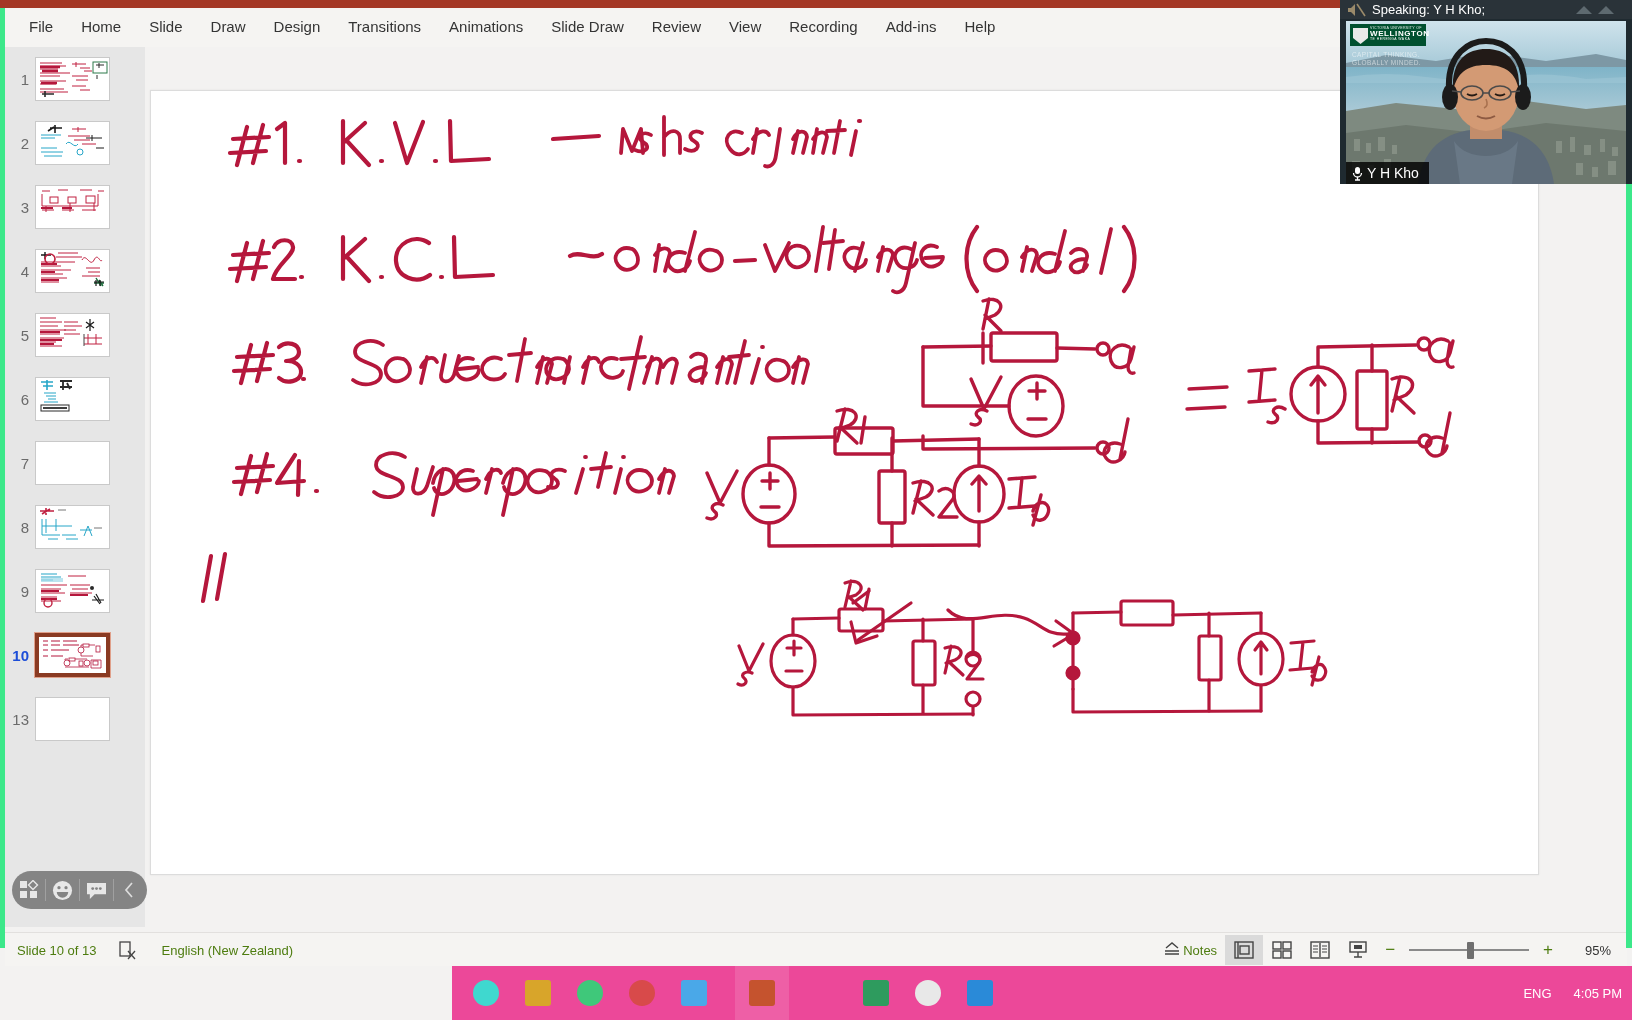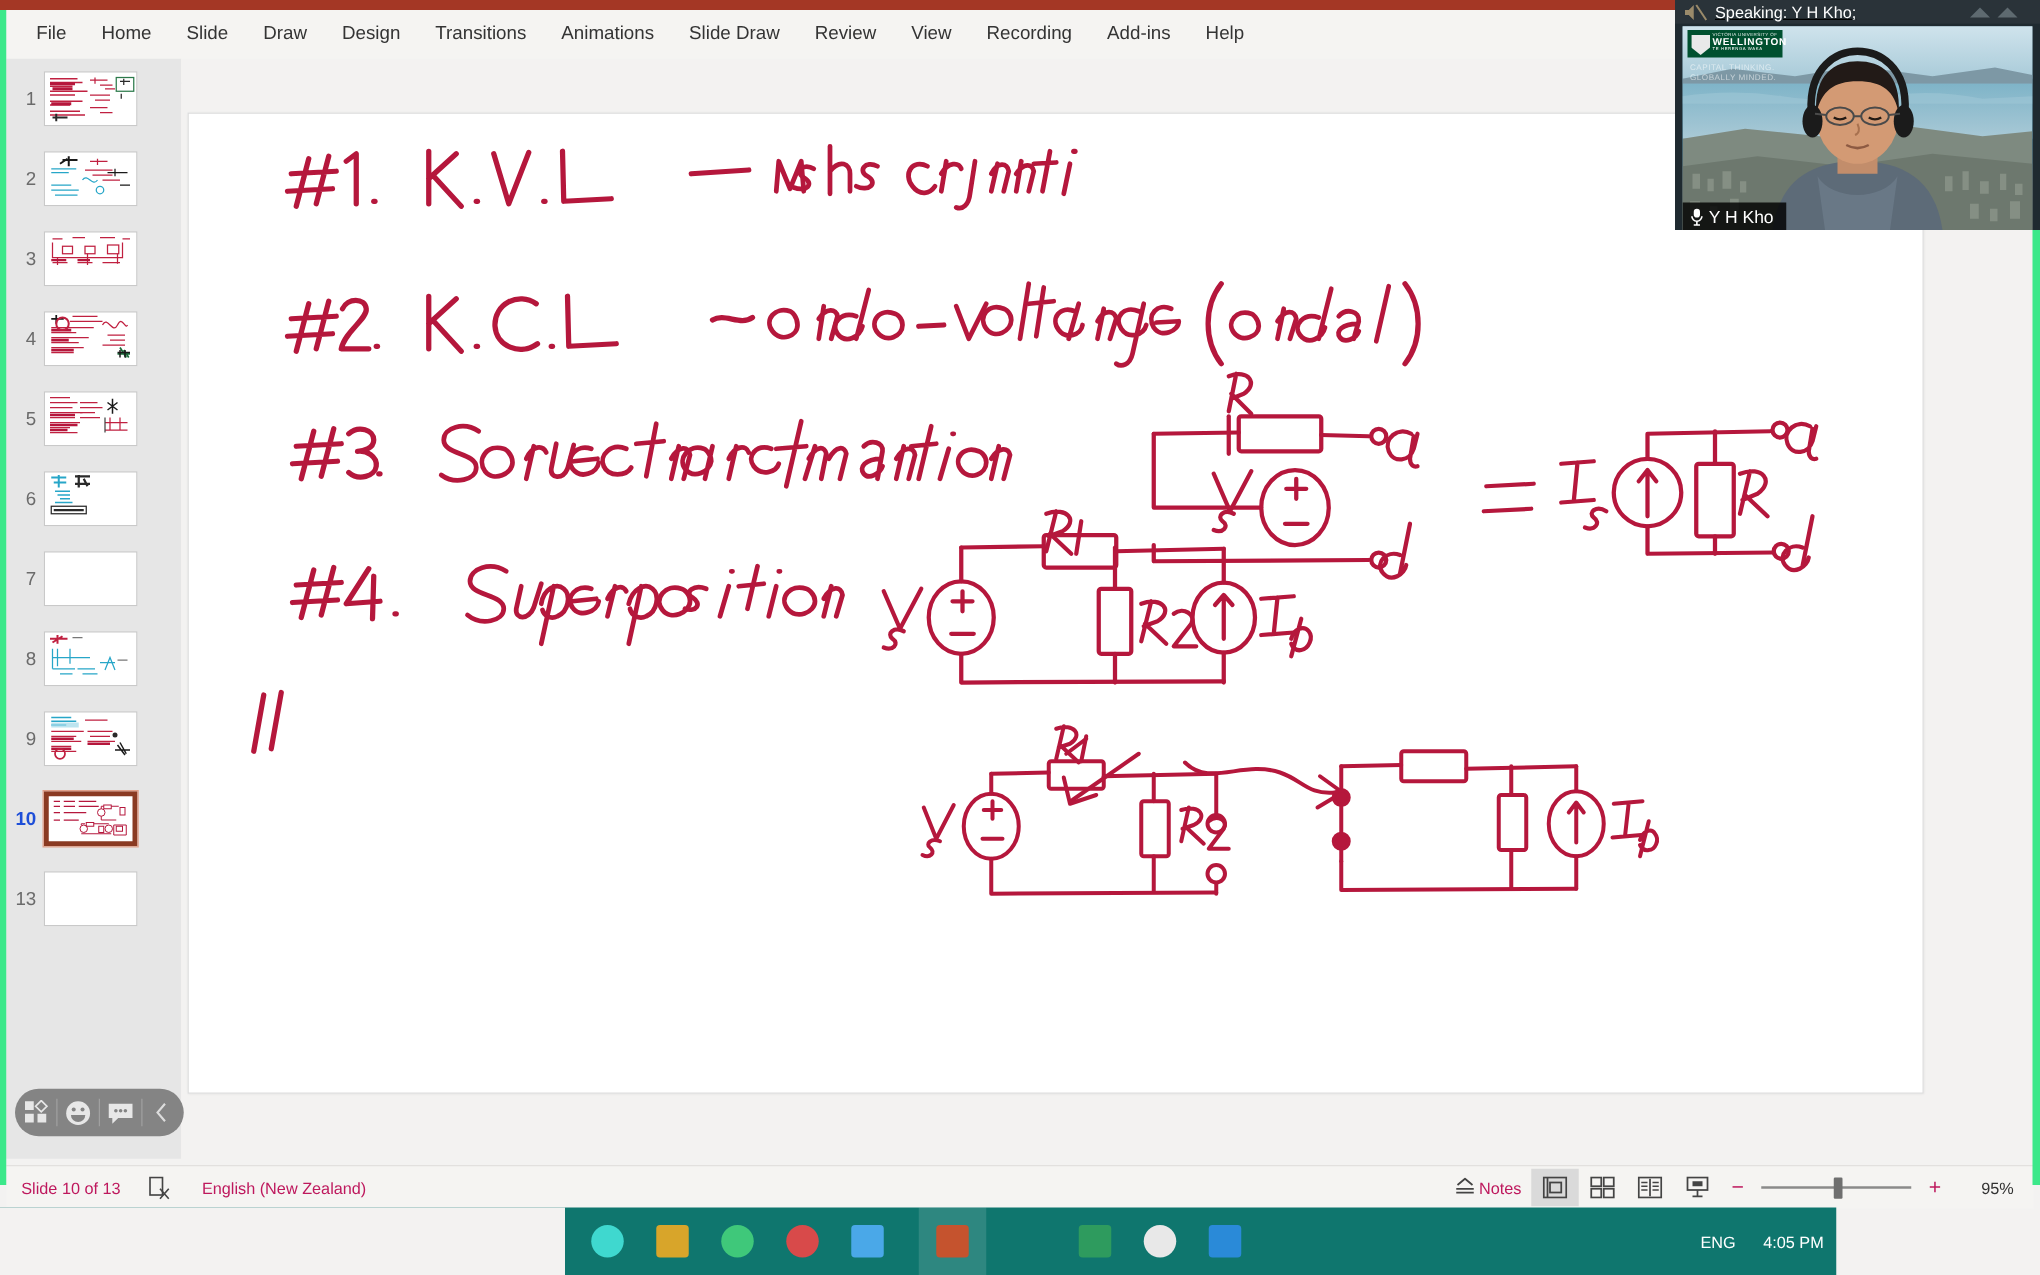--- a/index.html
+++ b/index.html
@@ -132,21 +132,21 @@
   }
 
   
   .statusbar {
     position: absolute; left: 5px; top: 932px;
     width: 1622px; height: 34px;
     background: #f5f4f2;
     border-top: 1px solid #e2e0de;
     display: flex; align-items: center;
   }
-  .sb-text { font-size: 13px; color: #be185d; }
+  .sb-text { font-size: 13px; color: #4d7c0f; }
   .sb-item { display: flex; align-items: center; height: 34px; padding: 0 8px; }
   .sb-right { margin-left: auto; display: flex; align-items: center; justify-content: center; }
   .view-btn {
     width: 38px; height: 30px;
     display: flex; align-items: center; justify-content: center;
   }
   .view-btn.active { background: #dadada; }
   .zoom-slider {
     width: 120px; height: 30px;
     display: flex; align-items: center;
@@ -159,22 +159,22 @@
   }
   .zoom-thumb {
     position: absolute; left: 58px; top: 7px;
     width: 7px; height: 17px; background: #6f6f6f; border-radius: 1px;
   }
   .zoom-val { font-size: 13px; color: #333; width: 42px; text-align: right; }
 
   
   .taskbar {
     position: absolute; left: 0; top: 966px;
-    width: 1469px; height: 54px;
-    background: #0f766e;
+    width: 1632px; height: 54px;
+    background: #ec4899;
   }
   .tb-left { position: absolute; left: 0; top: 0; width: 452px; height: 54px; background:#f3f2f1; }
   .tb-icons { position: absolute; left: 455px; top: 0; height: 54px; display: flex; align-items: center; gap: 26px; padding-left: 18px; }
   .tb-ic { width: 26px; height: 26px; border-radius: 4px; }
   .tb-active { background: rgba(255,255,255,0.13); height: 54px; display:flex; align-items:center; padding: 0 14px; }
   .tb-right { position: absolute; right: 10px; top: 0; height: 54px; display: flex; align-items: center; gap: 22px; color: #fff; font-size: 13px; }
 
   
   .video-panel {
     position: absolute; right: 0px; top: 0px;
@@ -183,21 +183,20 @@
     z-index: 10;
     overflow: hidden;
   }
   .vp-header {
     position: absolute; left: 0; top: 0;
     width: 292px; height: 19px;
     background: #2a3339;
     display: flex; align-items: center;
     padding-left: 6px;
     box-sizing: border-box;
-    text-decoration: underline;
   }
   .vp-speaking {
     color: #ffffff; font-size: 13px;
     margin-left: 26px;
     white-space: nowrap;
   }
   .vp-video {
     position: absolute; left: 6px; top: 21px;
     width: 280px; height: 163px;
     overflow: hidden;

